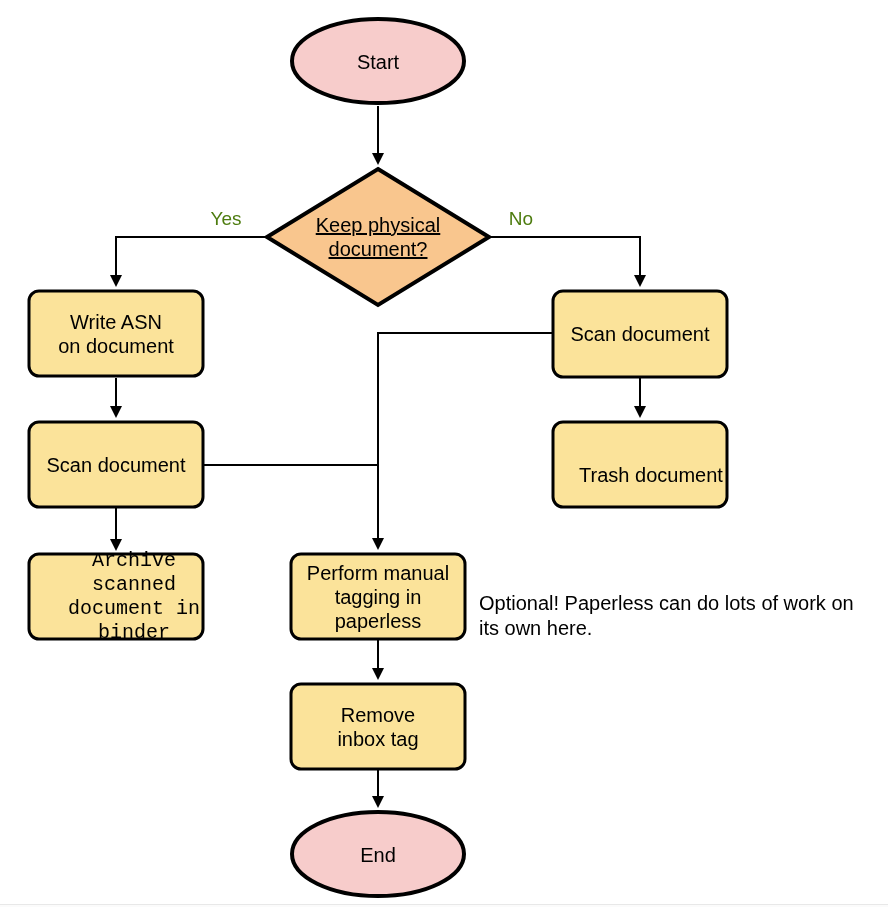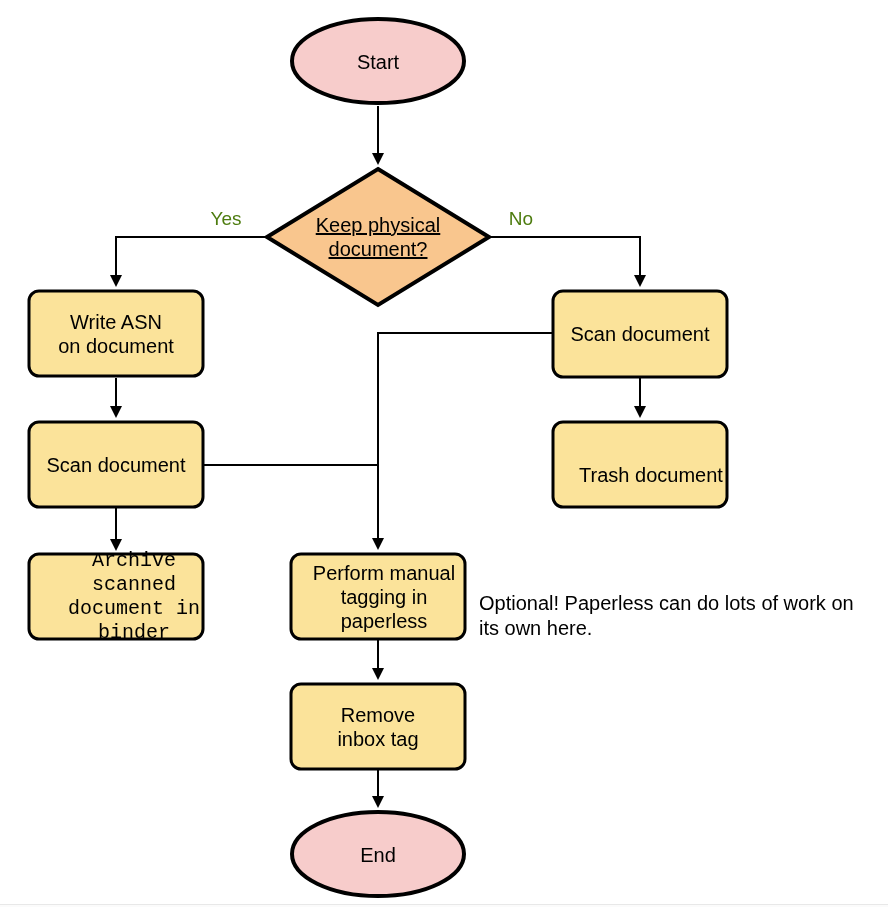--- a/index.html
+++ b/index.html
@@ -115,21 +115,21 @@
   <div class="label" style="left:267px; top:169px; width:222px; height:136px;text-decoration:underline;">Keep physical
 document?</div>
   <div class="label" style="left:29px; top:291px; width:174px; height:85px;">Write ASN
 on document</div>
   <div class="label" style="left:29px; top:422px; width:174px; height:85px;">Scan document</div>
   <div class="label" style="left:47px; top:554px; width:174px; height:85px;font-family:Liberation Mono, monospace;">Archive scanned
 document in
 binder</div>
   <div class="label" style="left:553px; top:291px; width:174px; height:86px;">Scan document</div>
   <div class="label" style="left:564px; top:422px; width:174px; height:85px;margin-top:10px;">Trash document</div>
-  <div class="label" style="left:291px; top:554px; width:174px; height:85px;padding-left:6px;">Perform manual
+  <div class="label" style="left:291px; top:554px; width:174px; height:85px;">Perform manual
 tagging in
 paperless</div>
   <div class="label" style="left:291px; top:684px; width:174px; height:85px;">Remove
 inbox tag</div>
   <div class="label" style="left:292px; top:812px; width:172px; height:85px;">End</div>
 
   <div class="edge-label" style="left:198px; top:209px; width:56px;">Yes</div>
   <div class="edge-label" style="left:493px; top:209px; width:56px;">No</div>
 
   <div class="note">Optional! Paperless can do lots of work on

